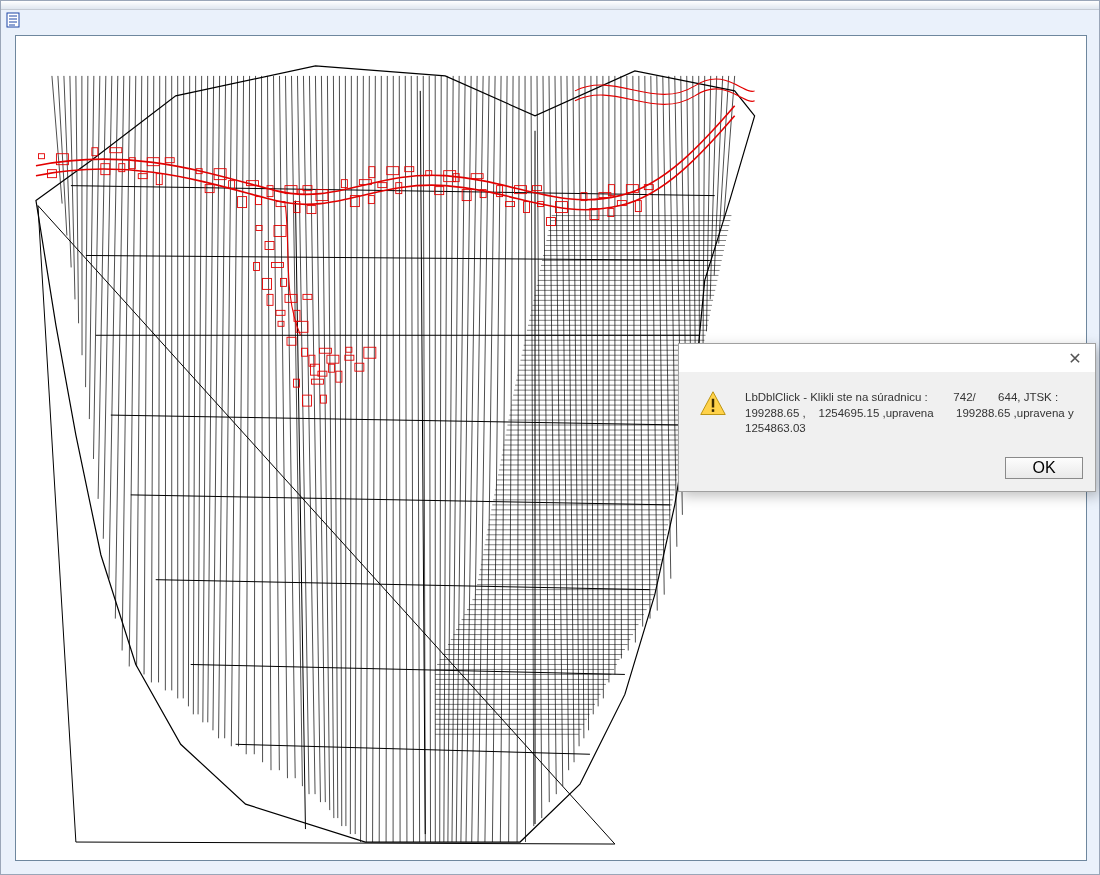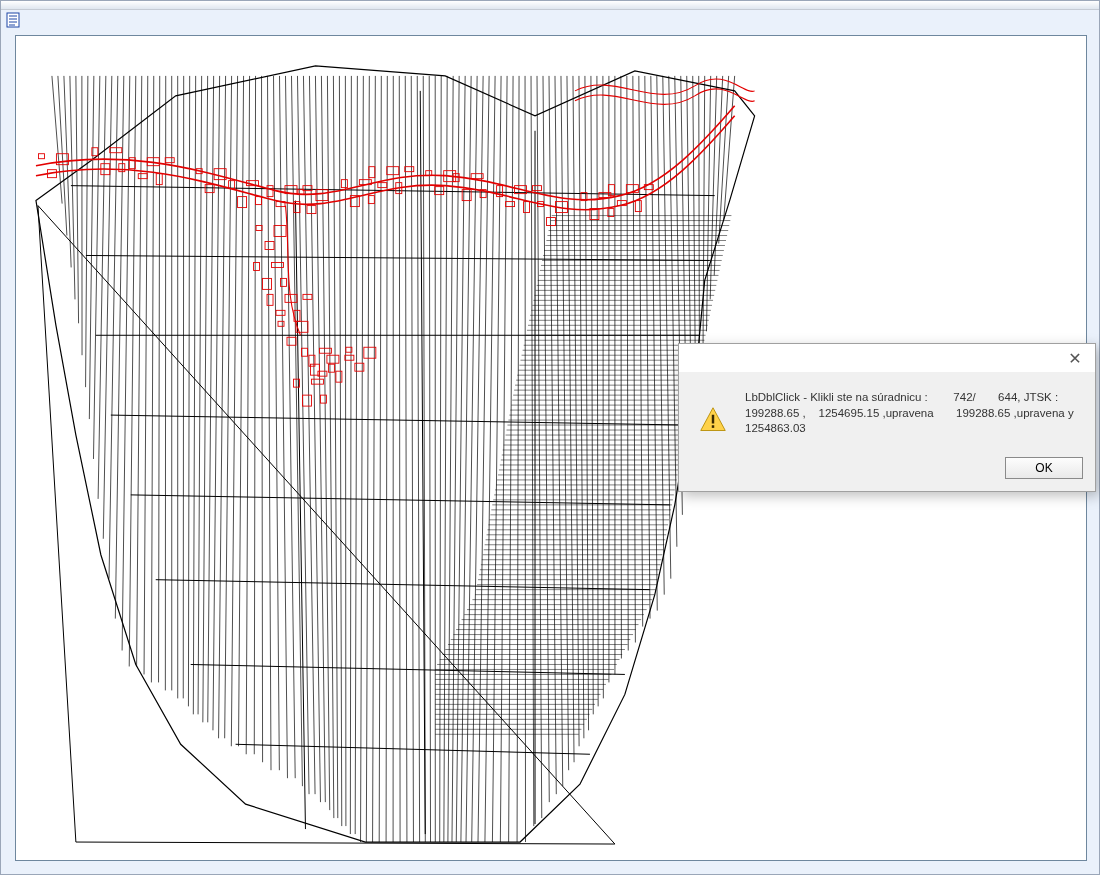--- a/index.html
+++ b/index.html
@@ -89,21 +89,21 @@
     display:flex;
     align-items:center;
     justify-content:center;
     color:#555;
     font-size:16px;
   }
 
   .dialog .dlg-body {
     display: flex;
     padding: 18px 20px 12px 20px;
-    align-items: flex-end;
+    align-items: flex-start;
   }
   .dialog .dlg-icon {
     width: 32px;
     flex: 0 0 32px;
     margin-right: 14px;
   }
   .dialog .dlg-text {
     color: #333;
     line-height: 1.35;
     white-space: pre-wrap;
@@ -111,21 +111,21 @@
   }
   .dialog .dlg-footer {
     padding: 8px 12px 12px 12px;
     text-align: right;
   }
   .dialog .ok-btn {
     min-width: 78px;
     height: 22px;
     background: linear-gradient(#fdfdfd, #e9e9e9);
     border: 1px solid #8a8a8a;
-    font-size: 12px;
+    font-size: 16px;
     padding: 0 11px;
   }
 </style>
 </head>
 <body>
 
 <div class="window">
   <div class="titlebar"></div>
 
   <div class="toolbar">

